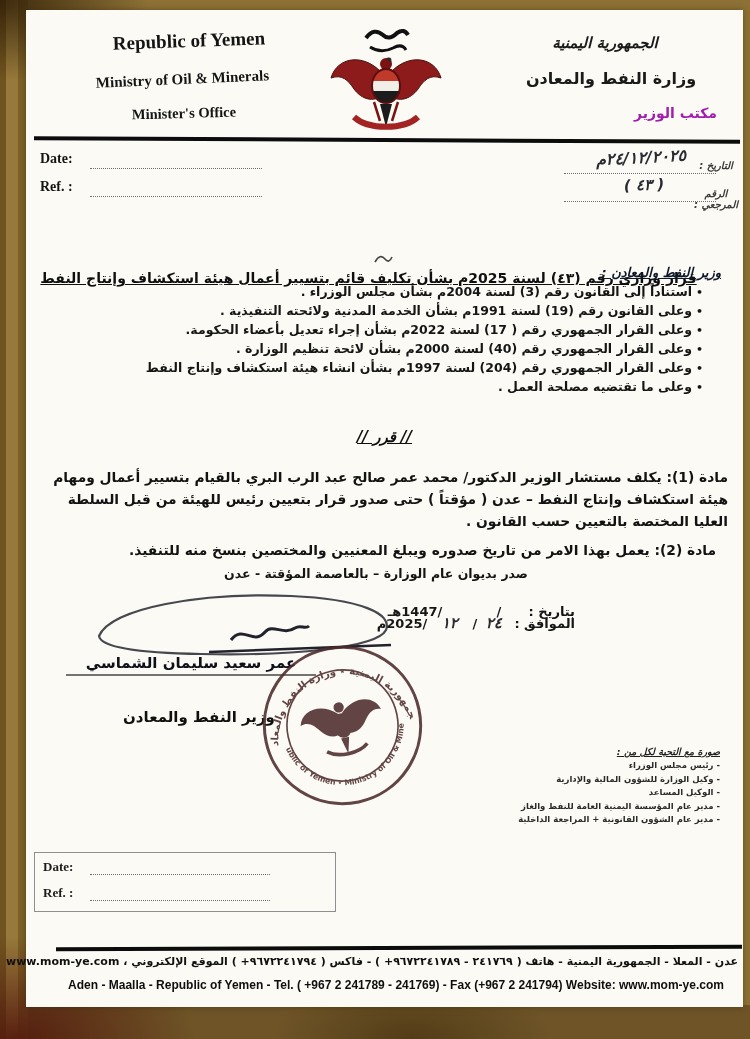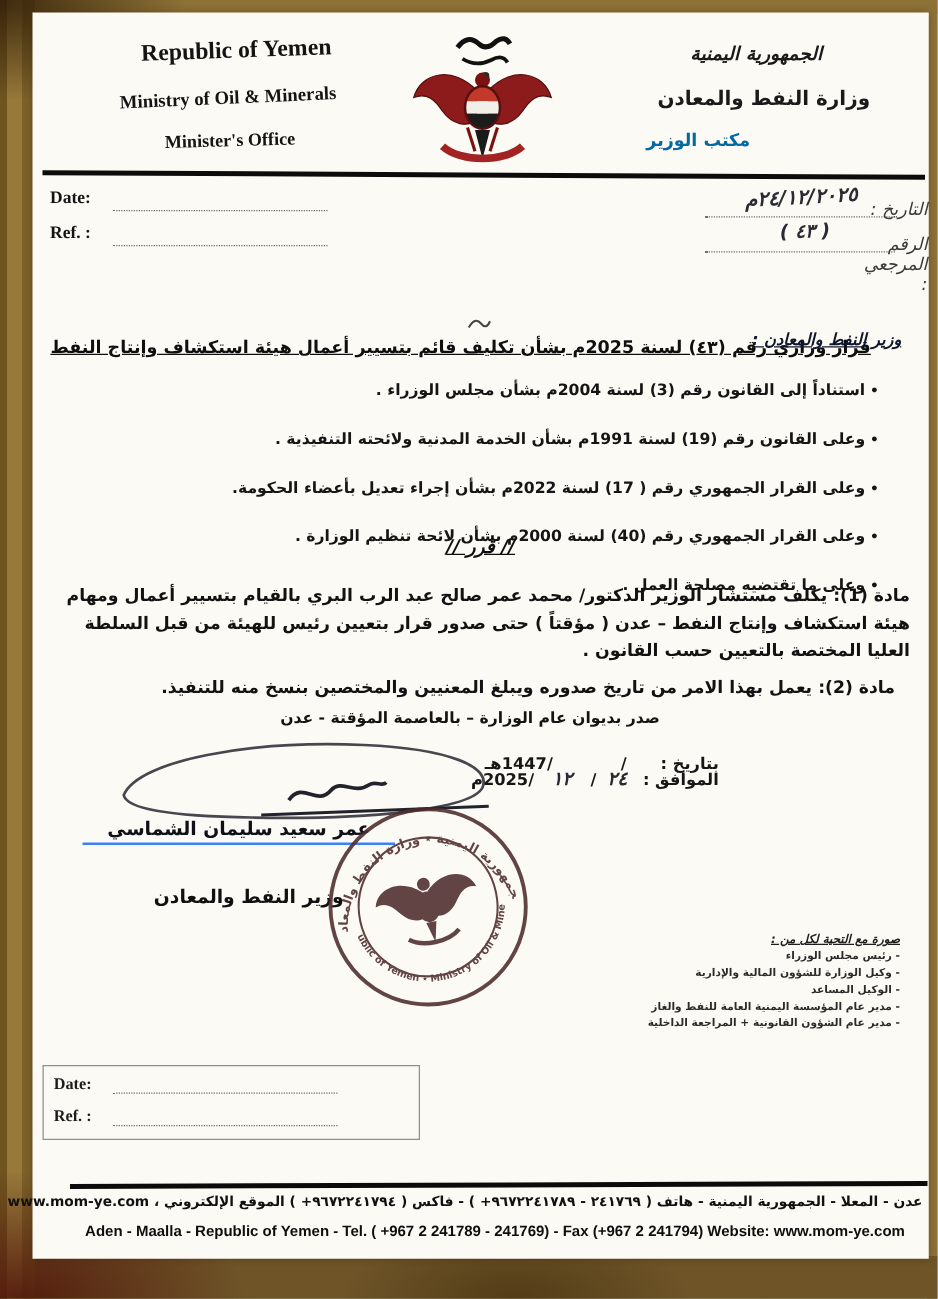--- a/index.html
+++ b/index.html
@@ -20,22 +20,22 @@
     position:absolute; left:26px; top:10px; right:7px; bottom:32px;
     background:#fbfaf4; box-shadow:0 0 6px rgba(60,40,10,.5);
   }
   .abs { position:absolute; }
   .serif { font-family:"Liberation Serif", serif; }
   .b { font-weight:700; }
   .rtl { direction:rtl; unicode-bidi:embed; }
   .ctr { text-align:center; }
   .dots { border-bottom:1.6px dotted #6e6e6e; height:1px; }
   .hand { font-style:italic; color:#2a2a33; font-weight:600; }
-  .smallbl { font-size:14px; color:#3a3a3a; font-weight:400; }
-  .preamble-item { line-height:18px; font-size:12.5px; font-weight:600; color:#151515;margin-top:20px; }
+  .smallbl { font-size:10px; color:#3a3a3a; font-weight:700;text-align:center; }
+  .preamble-item { line-height:18px; font-size:12.5px; font-weight:600; color:#151515; }
   .preamble-item::before { content:"•  "; font-size:11px; }
   .cc-item { line-height:13.5px; font-size:8.5px; font-weight:600; color:#2b2b2b; }
   .cc-item::before { content:"-   "; }
   .uline { text-decoration:underline; }
   .footer-line { background:#0b0b0b; }
 </style>
 </head>
 <body>
 
 <div class="scan">
@@ -64,21 +64,21 @@
         <ellipse cx="65" cy="64" rx="14" ry="17" fill="none" stroke="#5a0f0f" stroke-width="2"></ellipse>
       </g>
       <path d="M59,82 L65,105 L71,82 Z" fill="#1a1a1a"></path>
       <path d="M53,80 L59,99" stroke="#7a1212" stroke-width="2.5"></path>
       <path d="M77,80 L71,99" stroke="#7a1212" stroke-width="2.5"></path>
       <path d="M33,95 C47,108 83,108 97,95" stroke="#a32222" stroke-width="6" fill="none"></path>
     </svg>
 
     <div class="abs b rtl" style="right:28px; top:24px; width:220px; text-align:center; font-size:15px; font-style:italic; color:#1a1a1a;">الجمهورية اليمنية</div>
     <div class="abs b rtl" style="right:22px; top:59px; width:220px; text-align:center; font-size:16px; color:#1a1a1a;">وزارة النفط والمعادن</div>
-    <div class="abs b rtl" style="right:26px; top:95px; width:200px; text-align:left; font-size:14px; color:#0369a1;">مكتب الوزير</div>
+    <div class="abs b rtl" style="right:26px; top:95px; width:200px; text-align:right; font-size:14px; color:#a21caf;">مكتب الوزير</div>
 
     <div class="abs" style="left:8px; top:128px; width:706px; height:3.5px; background:#0c0c0c; transform:rotate(.3deg);"></div>
 
     <div class="abs serif b" style="left:14px; top:141px; font-size:14px; color:#141414;">Date:</div>
     <div class="abs dots" style="left:64px; top:158px; width:172px;"></div>
     <div class="abs serif b" style="left:14px; top:169px; font-size:14px; color:#141414;">Ref. :</div>
     <div class="abs dots" style="left:64px; top:186px; width:172px;"></div>
 
     <div class="abs hand rtl" style="left:540px; top:138px; width:150px; text-align:center; font-size:16px; transform:rotate(-3deg);">٢٤/١٢/٢٠٢٥م</div>
     <div class="abs dots" style="left:538px; top:163px; width:152px;"></div>
@@ -93,20 +93,21 @@
       <path d="M3,10 q5,-9 10,-3 q4,5 7,-2" stroke="#444" stroke-width="1.6" fill="none"></path>
     </svg>
 
     <div class="abs b rtl uline" style="right:22px; top:255px; font-size:13px; font-style:italic; color:#0f172a;">وزير النفط والمعادن :</div>
 
     <div class="abs rtl" style="right:40px; top:273px; width:645px; text-align:right;">
       <div class="preamble-item">استناداً إلى القانون رقم (3) لسنة 2004م بشأن مجلس الوزراء .</div>
       <div class="preamble-item">وعلى القانون رقم (19) لسنة 1991م بشأن الخدمة المدنية ولائحته التنفيذية .</div>
       <div class="preamble-item">وعلى القرار الجمهوري رقم ( 17) لسنة 2022م بشأن إجراء تعديل بأعضاء الحكومة.</div>
       <div class="preamble-item">وعلى القرار الجمهوري رقم (40) لسنة 2000م بشأن لائحة تنظيم الوزارة .</div>
+      <div class="preamble-item">وعلى القرار الجمهوري رقم (204) لسنة 1997م بشأن انشاء هيئة استكشاف وإنتاج النفط</div>
       <div class="preamble-item">وعلى ما تقتضيه مصلحة العمل .</div>
     </div>
 
     <div class="abs b rtl uline ctr" style="left:20px; top:418px; width:677px; font-size:15px; font-style:italic; color:#0e0e0e;">// قرر //</div>
 
     <div class="abs rtl" style="left:15px; top:456px; width:687px; text-align:right; font-size:13.8px; font-weight:600; line-height:22px; color:#121212;">
       <span class="b">مادة (1):</span>
       <span>يكلف مستشار الوزير الدكتور/ محمد عمر صالح عبد الرب البري بالقيام بتسيير أعمال ومهام هيئة استكشاف وإنتاج النفط – عدن ( مؤقتاً ) حتى صدور قرار بتعيين رئيس للهيئة من قبل السلطة العليا المختصة بالتعيين حسب القانون .</span>
     </div>
     <div class="abs rtl" style="left:3px; top:530px; width:687px; text-align:right; font-size:13.8px; font-weight:600; line-height:21px; color:#121212;">
@@ -122,21 +123,21 @@
       <span>/</span>
       <span class="hand" style="margin:0 10px; font-size:15px;">١٢</span>
       <span>/2025م</span>
     </div>
 
     <svg class="abs" style="left:55px; top:578px;" width="320" height="88" viewBox="0 0 320 88">
       <path d="M18,48 C30,20 120,4 210,8 C280,11 312,26 305,42 C296,60 210,68 120,66 C60,65 20,60 18,48 Z" stroke="#33333d" stroke-width="2.2" fill="none" opacity="0.9"></path>
       <path d="M150,52 c12,-16 22,6 34,-8 c8,-9 18,4 30,-4 c6,-4 10,2 14,-2" stroke="#22222c" stroke-width="3" fill="none"></path>
       <path d="M128,64 L310,57" stroke="#22222c" stroke-width="2.5" fill="none"></path>
     </svg>
-    <div class="abs b rtl ctr" style="left:40px; top:644px; width:250px; font-size:15px; color:#101018; border-bottom:2px solid #3b82f6; padding-bottom:2px;">عمر سعيد سليمان الشماسي</div>
+    <div class="abs b rtl ctr" style="left:40px; top:644px; width:250px; font-size:15px; color:#101018; border-bottom:2px solid #737373; padding-bottom:2px;">عمر سعيد سليمان الشماسي</div>
     <div class="abs b rtl ctr" style="left:58px; top:698px; width:230px; font-size:15px; color:#101010;">وزير النفط والمعادن</div>
 
     <svg class="abs" style="left:224px; top:623px; transform:rotate(-12deg); opacity:.88;" width="185" height="185" viewBox="0 0 180 180">
       <circle cx="90" cy="90" r="76" fill="none" stroke="#4d2c2c" stroke-width="3"></circle>
       <circle cx="90" cy="90" r="54" fill="none" stroke="#4d2c2c" stroke-width="1.6"></circle>
       <path id="stArcTop" d="M 25,95 A 66,66 0 0 1 155,95" fill="none"></path>
       <path id="stArcBot" d="M 31,99 A 60,60 0 0 0 149,99" fill="none"></path>
       <text font-size="10" font-weight="bold" fill="#4d2c2c" font-family="DejaVu Sans, sans-serif">
         <textPath href="#stArcTop" startOffset="50%" text-anchor="middle">الجمهورية اليمنية ٭ وزارة النفط والمعادن</textPath>
       </text>

